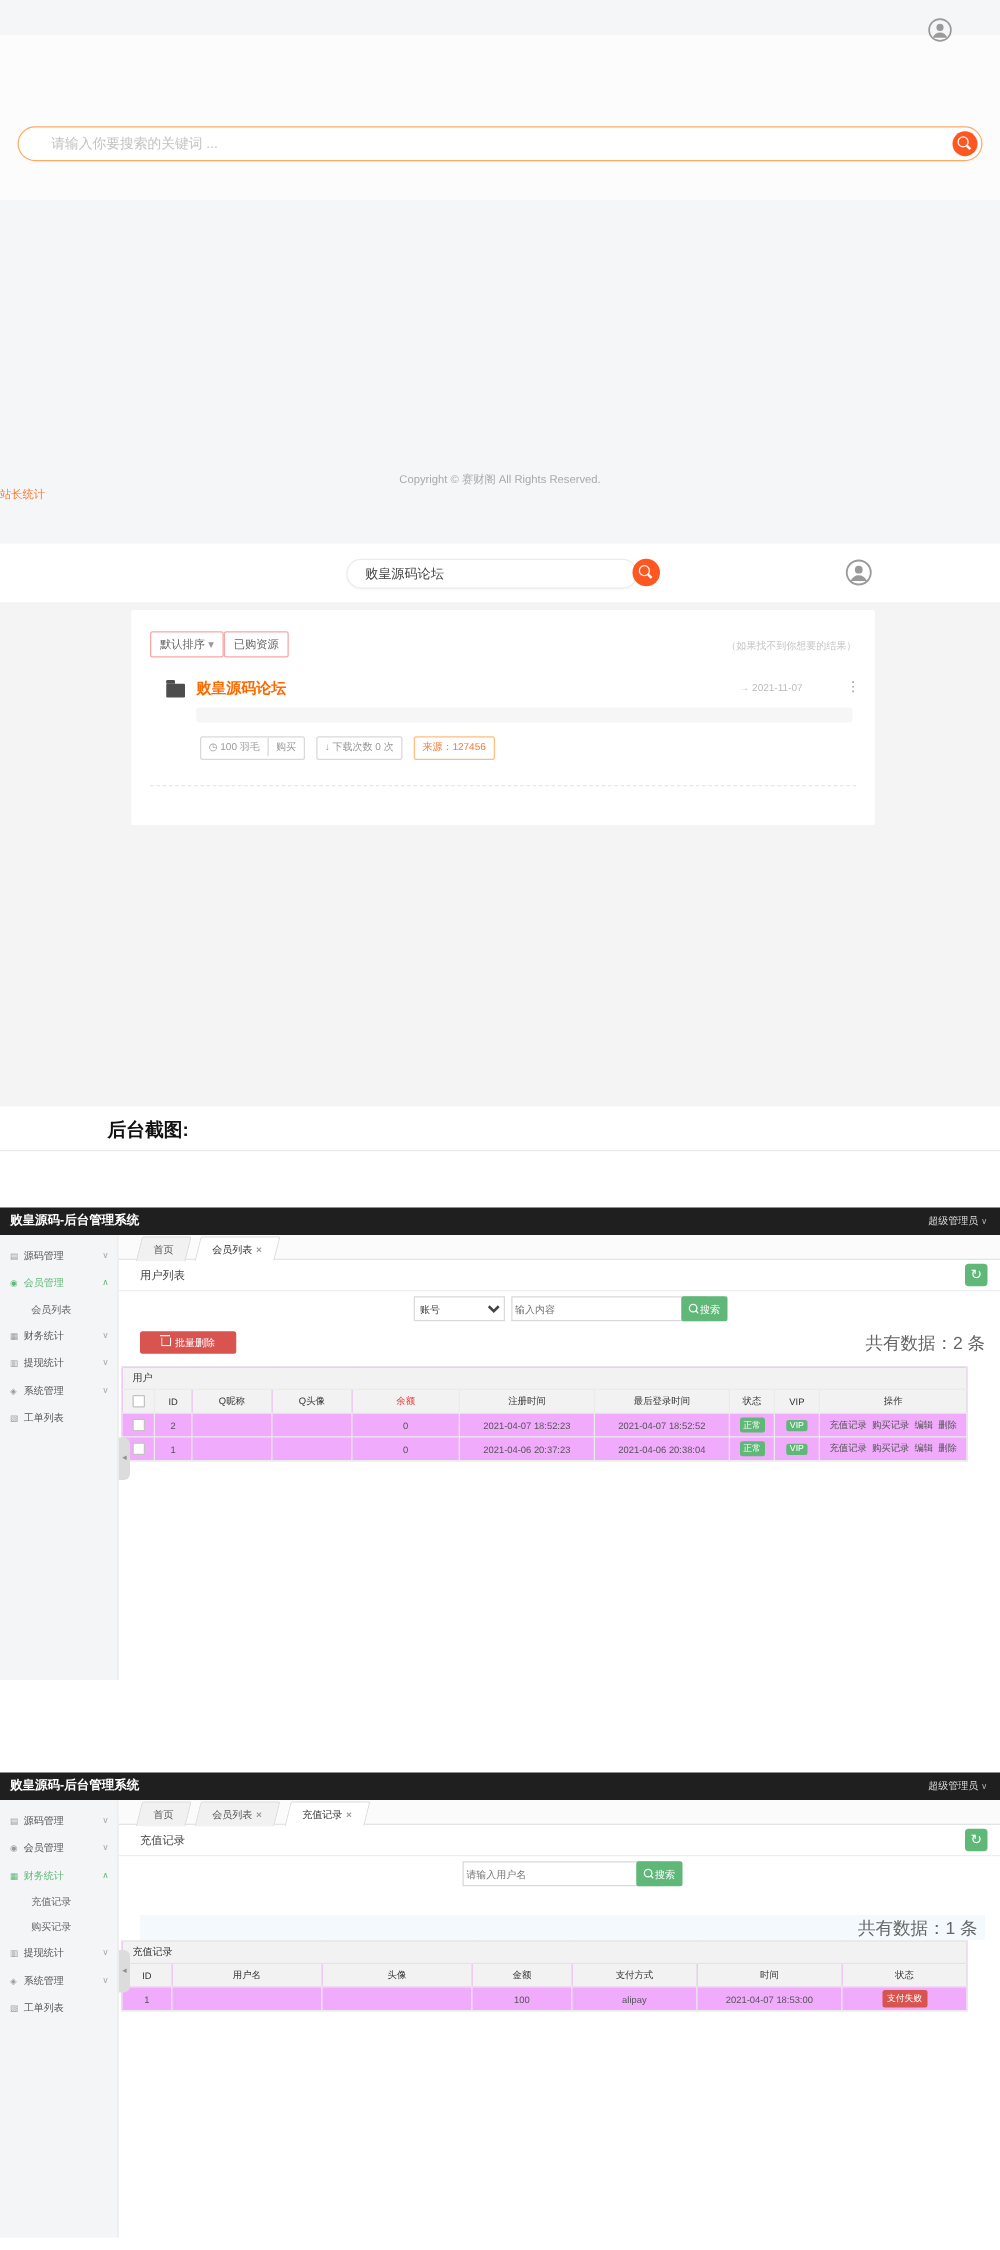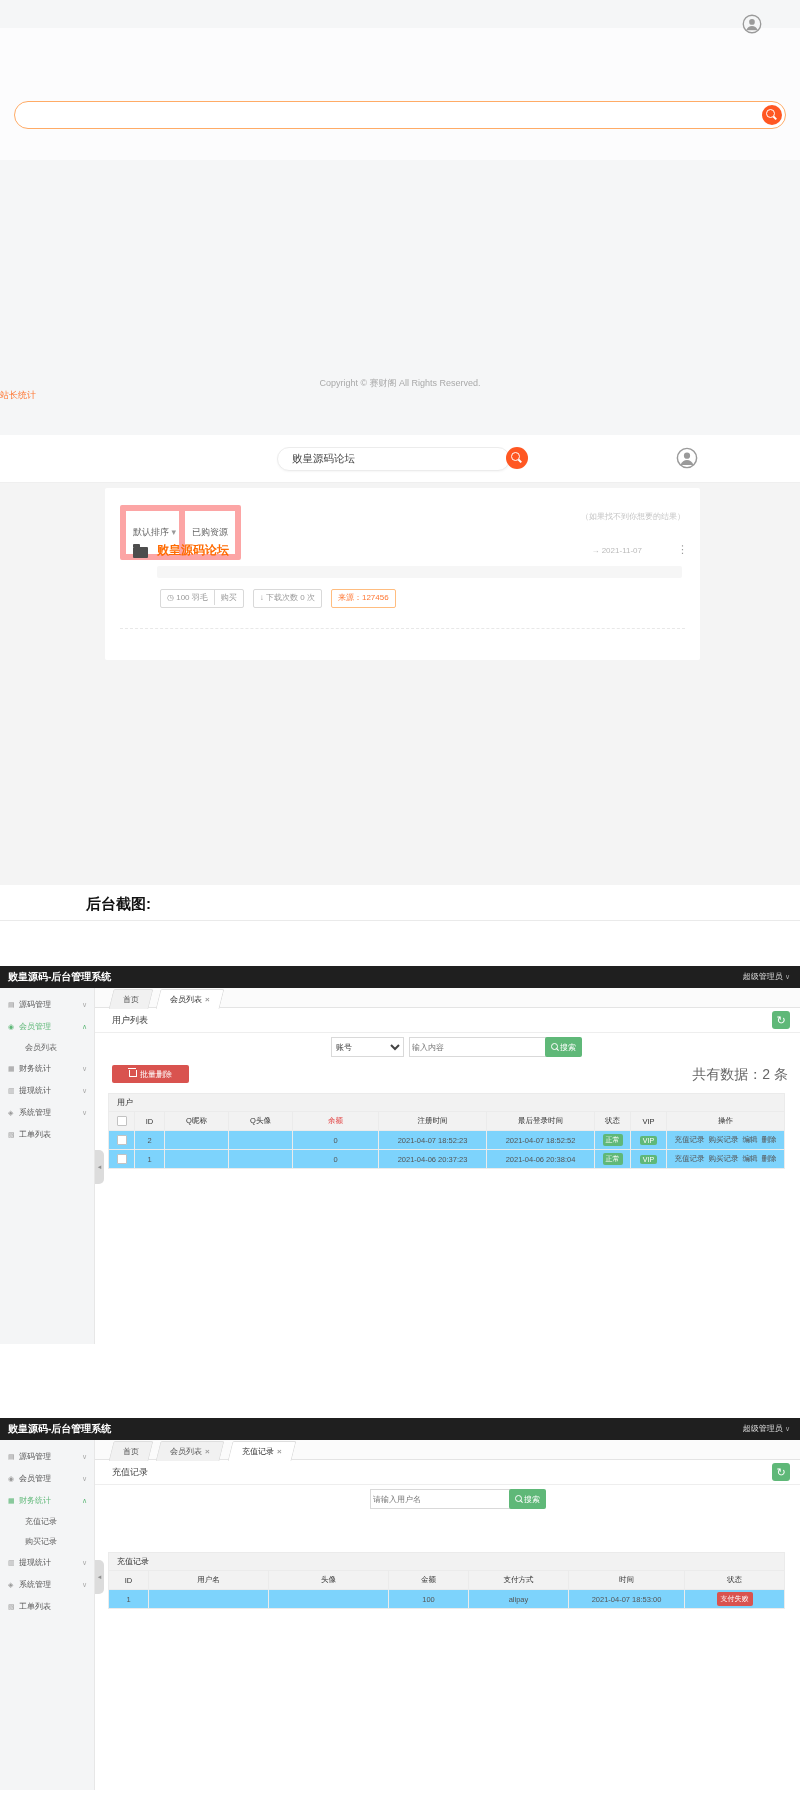--- a/index.html
+++ b/index.html
@@ -23,22 +23,22 @@
   .stats-link{position:absolute;top:389px;left:0;width:100%;font-size:9px;color:#ff7733;}
 
   
   #results{position:absolute;top:435px;left:0;width:800px;height:450px;background:#f4f4f4;}
   .res-head{position:absolute;top:0;left:0;right:0;height:47px;background:#fff;border-bottom:1px solid #efefef;}
   .search2{position:absolute;left:277px;top:12px;width:231px;height:22px;background:#fff;
            border:1px solid #ececec;border-radius:12px;box-shadow:0 1px 2px rgba(0,0,0,.04);}
   .search2 input{position:absolute;left:12px;top:1px;width:200px;height:18px;border:none;outline:none;
            font-size:10.5px;color:#444;background:transparent;font-family:"Liberation Sans",sans-serif;}
   .res-card{position:absolute;left:105px;top:53px;width:595px;height:172px;background:#fff;border-radius:2px;}
-  .chip{position:absolute;height:19px;line-height:19px;border:6px solid #fca5a5;border-radius:2px;
-        font-size:9px;color:#666;background:#fff;padding:12px 7px;}
+  .chip{position:absolute;height:19px;line-height:19px;border:1px solid #fca5a5;border-radius:2px;
+        font-size:9px;color:#666;background:#fff;padding:0 7px;}
   .res-note{position:absolute;right:15px;top:23px;font-size:8px;color:#c5c5c5;}
   .folder{position:absolute;left:28px;top:59px;width:15px;height:11px;background:#4d4d4d;border-radius:1px;}
   .folder::before{content:"";position:absolute;top:-3px;left:0;width:7px;height:3px;background:#4d4d4d;
         border-radius:1px 1px 0 0;}
   .res-title{position:absolute;left:52px;top:54px;font-size:12px;font-weight:bold;color:#ff6a00;}
   .res-date{position:absolute;right:58px;top:58px;font-size:8px;color:#bbb;}
   .kebab{position:absolute;right:12px;top:55px;font-size:11px;color:#999;}
   .desc-bar{position:absolute;left:52px;right:18px;top:78px;height:12px;background:#f6f6f6;border-radius:2px;}
   .badges{position:absolute;left:55px;top:101px;display:flex;gap:9px;}
   .badge{display:inline-flex;height:17px;line-height:15px;border:1px solid #d9d9d9;border-radius:2px;
@@ -85,21 +85,21 @@
   .gmag::after{content:"";position:absolute;width:3px;height:1px;background:#fff;transform:rotate(45deg);left:4px;top:5px;}
   .toolbar1{position:absolute;top:77px;left:17px;right:12px;height:22px;}
   .btn-red{position:absolute;left:0;top:0;height:18px;background:#d9534f;color:#fff;border:none;border-radius:2px;
        font-size:8px;padding:0 17px;cursor:pointer;}
   .tr-ic{display:inline-block;width:6px;height:6px;border:1px solid #fff;border-top:none;border-radius:0 0 1px 1px;
        position:relative;margin-right:3px;}
   .tr-ic::before{content:"";position:absolute;top:-2px;left:-2px;width:8px;height:1px;background:#fff;}
   .count{position:absolute;right:0;top:0;line-height:18px;font-size:14px;color:#666;}
   .toolbar2{position:absolute;top:92px;left:17px;width:676px;height:20px;background:#f3f9fd;box-sizing:border-box;}
   .toolbar2 .count{right:6px;line-height:20px;}
-  .dtable{position:absolute;left:13px;width:676px;border-collapse:collapse;table-layout:fixed;background:#7dd3fc;}
+  .dtable{position:absolute;left:2px;width:676px;border-collapse:collapse;table-layout:fixed;background:#f0abfc;}
   .dtable th,.dtable td{border:1px solid #ebebeb;font-size:7.5px;color:#555;text-align:center;height:18px;
        padding:0 2px;font-weight:normal;overflow:hidden;white-space:nowrap;}
   .dtable thead th{background:#f2f2f2;color:#333;}
   .dtable .group th{background:#f2f2f2;text-align:left;padding-left:8px;font-size:8px;color:#333;height:17px;}
   .th-red{color:#e23c3c !important;}
   .cb{display:inline-block;width:8px;height:8px;border:1px solid #c2c2c2;border-radius:1px;background:#fff;vertical-align:middle;cursor:pointer;}
   .bgreen{display:inline-block;background:#5FB878;color:#fff;font-size:7px;padding:1px 3px;border-radius:2px;}
   .bred{display:inline-block;background:#d9534f;color:#fff;font-size:7px;padding:2px 4px;border-radius:2px;}
   .ops span{margin:0 2px;color:#555;cursor:pointer;}
   .handle{position:absolute;left:0;width:9px;height:34px;background:#dcdcdc;border-radius:0 5px 5px 0;
@@ -111,20 +111,21 @@
 <div id="root">
 
   <section id="front">
     <div class="white-band"></div>
     <svg class="avatar-ic" style="top:14px;right:38px" width="20" height="20" viewBox="0 0 24 24">
       <circle cx="12" cy="12" r="10.5" fill="none" stroke="#9a9a9a" stroke-width="1.6"></circle>
       <circle cx="12" cy="9.5" r="3.4" fill="#9a9a9a"></circle>
       <path d="M4.8 19.5c1.6-3.6 4.2-5.2 7.2-5.2s5.6 1.6 7.2 5.2" fill="#9a9a9a"></path>
     </svg>
     <div class="search1">
+      <input type="text" placeholder="请输入你要搜索的关键词 ..." style="">
       <span class="circle-btn" style="right:3px;top:3px;width:20px;height:20px">
           <span class="mag"></span>
         </span>
     </div>
     <div class="copyright">Copyright © 赛财阁 All Rights Reserved.</div>
     <a class="stats-link">站长统计</a>
   </section>
 
   <section id="results">
     <div class="res-head">
@@ -330,20 +331,23 @@
       </div>
       <div class="titlebar">
         <span class="t">充值记录</span>
         <button class="refresh">↻</button>
       </div>
       <div class="searchrow">
         <input class="fld" style="left: 275px; width: 159px;" type="text" placeholder="请输入用户名">
         <button class="go" style="left:414px">
           <span class="gmag"></span><span>搜索</span></button>
       </div>
+      <div class="toolbar2">
+        <span class="count">共有数据：1 条</span>
+      </div>
       <table class="dtable" style="top:112px">
         <colgroup>
             <col style="width:40px">
             <col style="width:120px">
             <col style="width:120px">
             <col style="width:80px">
           <col style="width:100px">
             <col style="width:116px">
             <col style="width:100px">
           </colgroup>

